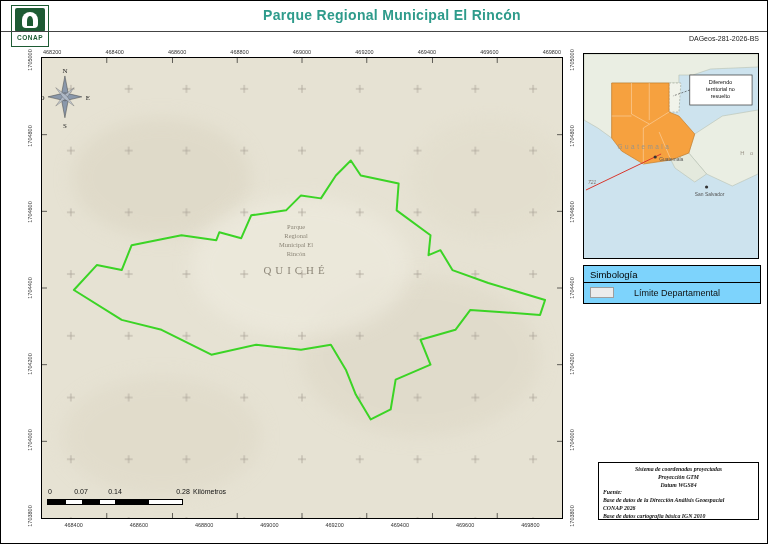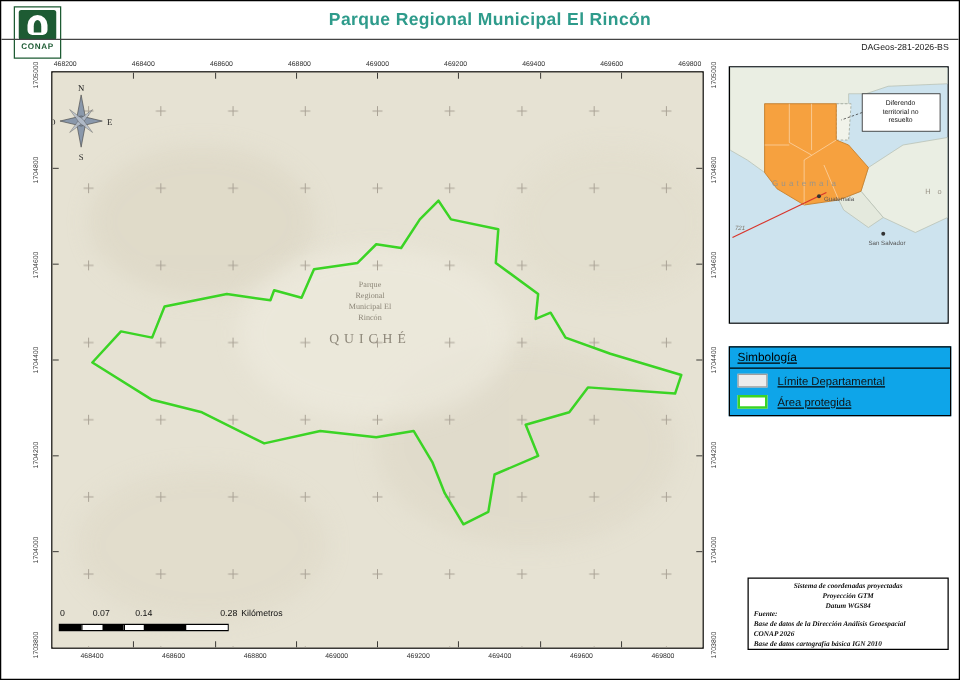--- a/index.html
+++ b/index.html
@@ -44,23 +44,23 @@
   .scalebar { position:absolute; left:46px; top:487px; width:220px; height:24px; font-size:7px; color:#111; }
   .sb-num  { position:absolute; top:0; transform:translateX(-50%); }
   .sb-unit { position:absolute; top:0; left:146px; }
   .sb-bar  { position:absolute; top:11px; left:0; width:136px; height:6px; border:1px solid #000; display:flex; background:#fff; }
   .sb-seg  { height:100%; }
   .sb-b { background:#000; } .sb-w { background:#fff; border-left:1px solid #000; }
   
   .inset { position:absolute; left:582px; top:52px; width:176px; height:206px; border:1px solid #000; background:#cde3ee; }
   .inset svg { display:block; width:100%; height:100%; }
   
-  .legend { position:absolute; left:582px; top:276px; width:178px; border:1px solid #000; background:#0ea5e9;text-decoration:underline; }
+  .legend { position:absolute; left:582px; top:264px; width:178px; border:1px solid #000; background:#7dd3fc; }
   .legend-title { font-size:9.5px; padding:3px 6px 2px; border-bottom:1px solid #000; }
-  .legend-item { display:flex; align-items:center; gap:8px; padding:4px 6px 2px; }
+  .legend-item { display:flex; align-items:center; gap:20px; padding:4px 6px 2px; }
   .legend-item:last-child { padding-bottom:5px; }
   .swatch { width:24px; height:11px; flex:none; }
   .swatch-dept { background:#ececec; border:1px solid #9e9e9e; }
   .swatch-protected { background:#fff; border:2px solid #3BD425; }
   .legend-label { font-size:9px; color:#111; }
   
   .credits {
     position:absolute; left:597px; top:461px; width:161px; height:58px;
     border:1px solid #000; background:#fff; padding:3px 4px;
     font-family:"Liberation Serif", serif; font-style:italic; font-weight:bold;
@@ -212,24 +212,20 @@
       <text x="4" y="130" font-size="5" font-style="italic" fill="#7c7468">721</text>
     </svg>
   </div>
 
   <div class="legend">
     <div class="legend-title">Simbología</div>
     <div class="legend-item">
       <span class="swatch swatch-dept"></span>
       <span class="legend-label">Límite Departamental</span>
     </div>
-    <div class="legend-item">
-      <span class="swatch swatch-protected"></span>
-      <span class="legend-label">Área protegida</span>
-    </div>
   </div>
 
   <div class="credits">
     <div class="c">Sistema de coordenadas proyectadas</div>
     <div class="c">Proyección GTM</div>
     <div class="c">Datum WGS84</div>
     <div class="l">Fuente:</div>
     <div class="l">Base de datos de la Dirección Análisis Geoespacial</div>
     <div class="l">CONAP 2026</div>
     <div class="l">Base de datos cartografía básica IGN 2010</div>

